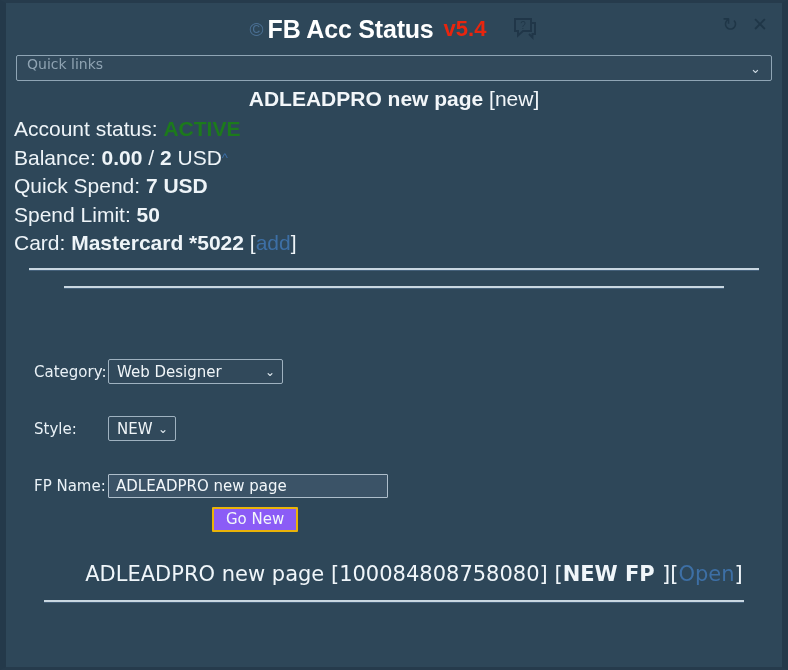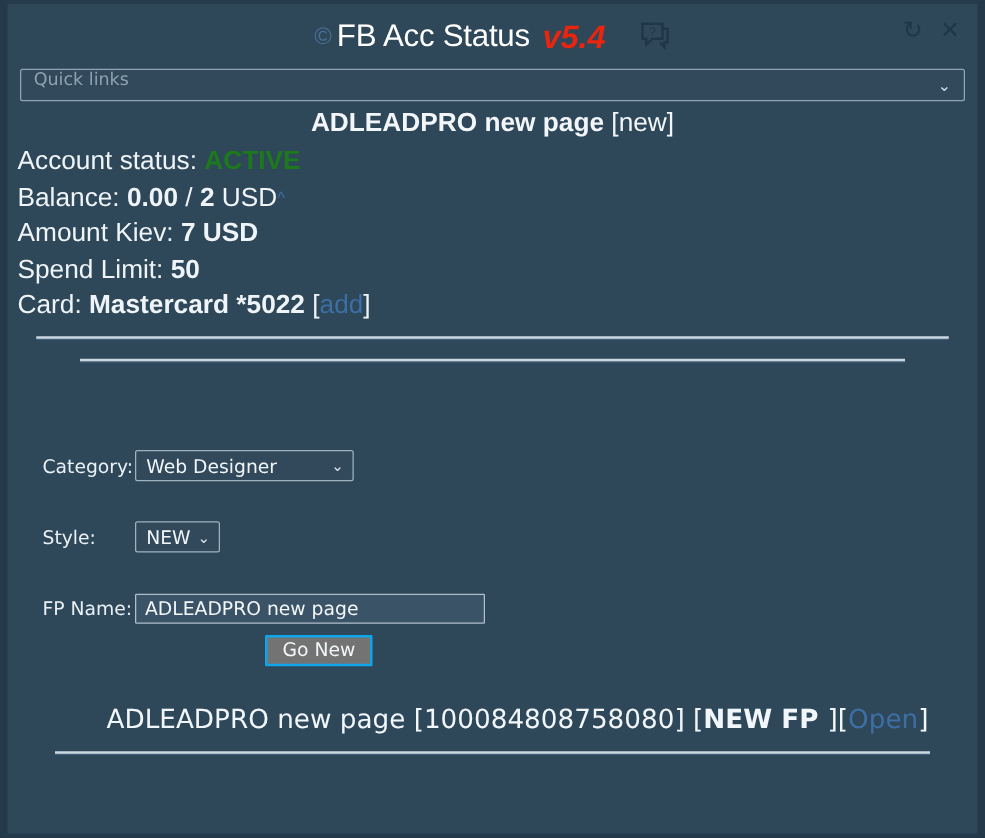--- a/index.html
+++ b/index.html
@@ -41,30 +41,29 @@
   }
   .copy-mark {
     color: #4a6f93;
     font-size: 19px;
     line-height: 1;
     margin-right: -4px;
   }
   .app-title {
     color: #ffffff;
     font-size: 25px;
-    font-weight: normal;
+    font-weight: bold;
     letter-spacing: -0.2px;
     white-space: nowrap;
   }
   .app-version {
     color: #e8250e;
-    font-size: 26px;
+    font-size: 22px;
     font-weight: bold;
     margin-left: 2px;
-    font-style: italic;
   }
   .help-icon {
     margin-left: 18px;
     display: inline-flex;
     align-items: center;
     opacity: .95;
   }
   .win-controls {
     position: absolute;
     right: 14px;
@@ -252,22 +251,22 @@
     font-family: "DejaVu Sans", sans-serif;
     white-space: nowrap;
   }
 
   .btn-row {
     display: flex;
     padding-left: 178px;
     margin-top: 6px;
   }
   .go-btn {
-    background: #737373;
-    border: 2px solid #0ea5e9;
+    background: #8b5cf6;
+    border: 2px solid #eab308;
     color: #f2f7fa;
     font-size: 15px;
     padding: 2px 12px 3px 12px;
     border-radius: 1px;
     cursor: pointer;
     font-family: "DejaVu Sans", sans-serif;
     line-height: 16px;
   }
 
   
@@ -324,21 +323,21 @@
     <div class="info-line">
       <span>Account status: </span><span class="val-active">ACTIVE</span>
     </div>
 
 
     <div class="info-line">
       <span>Balance: </span><b>0.00</b><span> / </span><b>2</b><span> USD</span><span class="caret-up">^</span>
     </div>
 
     <div class="info-line">
-      <span>Amount Kiev:  </span><b>7 USD</b>
+      <span>Quick Spend:  </span><b>7 USD</b>
     </div>
 
     <div class="info-line">
       <span>Spend Limit: </span><b>50</b>
     </div>
 
     <div class="info-line">
       <span>Card: </span><b>Mastercard *5022</b><span> [</span><span class="lnk">add</span><span>]</span>
     </div>
 

